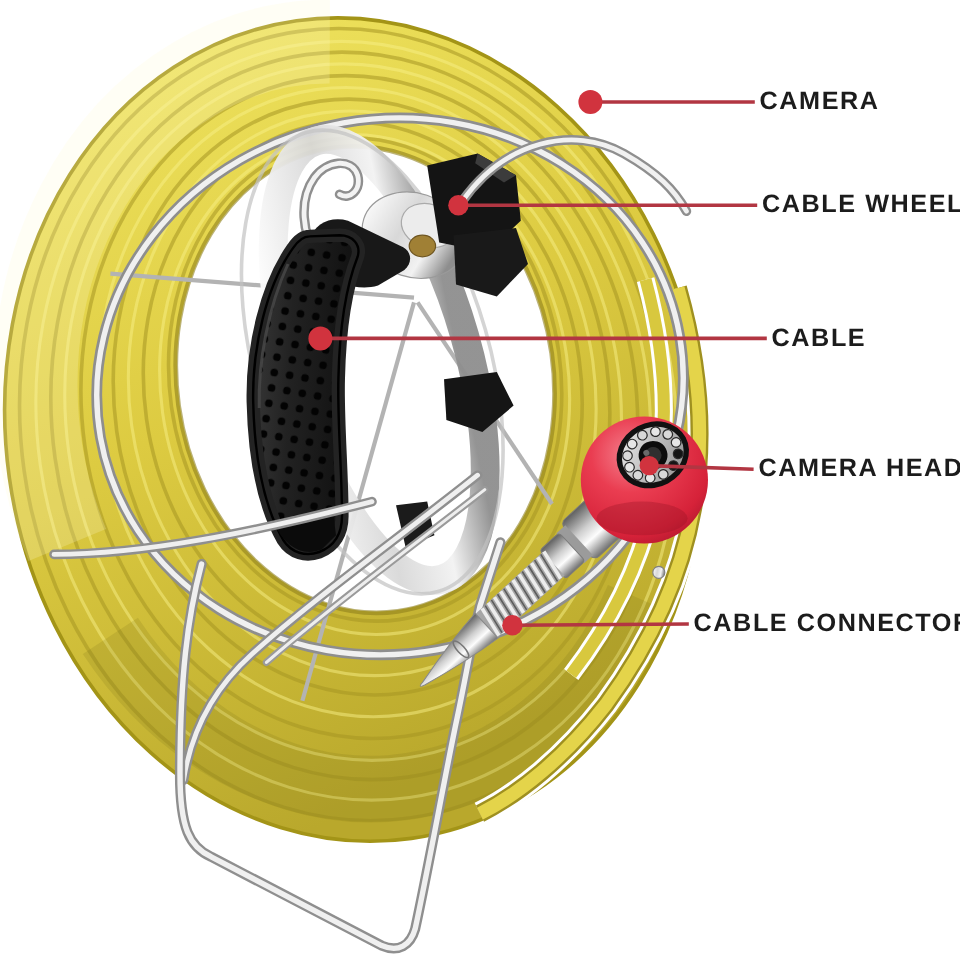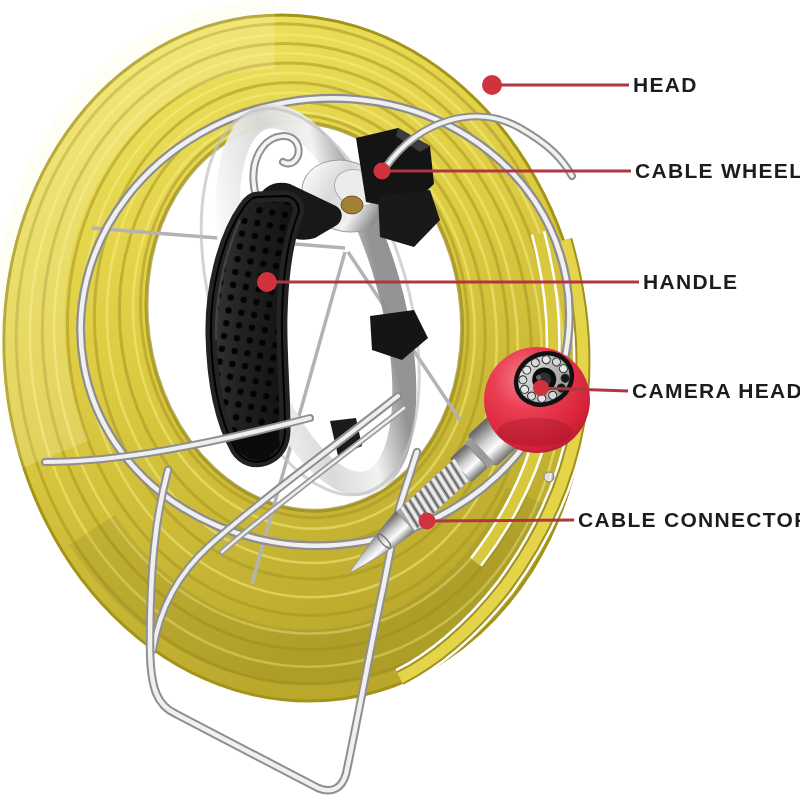--- a/index.html
+++ b/index.html
@@ -232,19 +232,19 @@
   </g>
   <g fill="#d1333e">
     <circle cx="492" cy="85" r="10"></circle>
     <circle cx="382" cy="171" r="8.5"></circle>
     <circle cx="267" cy="282" r="10"></circle>
     <circle cx="541" cy="388" r="8"></circle>
     <circle cx="427" cy="521" r="8.5"></circle>
   </g>
 </svg>
 
-<div class="callout-label" style="left:633px;top:85px;">HEAD</div>
+<div class="callout-label" style="left:633px;top:85px;">CAMERA</div>
 <div class="callout-label" style="left:635px;top:171px;">CABLE WHEEL</div>
-<div class="callout-label" style="left:643px;top:282px;">HANDLE</div>
+<div class="callout-label" style="left:643px;top:282px;">CABLE</div>
 <div class="callout-label" style="left:632px;top:391px;">CAMERA HEAD</div>
 <div class="callout-label" style="left:578px;top:520px;">CABLE CONNECTOR</div>
 
 </div>
 
 </body></html>

